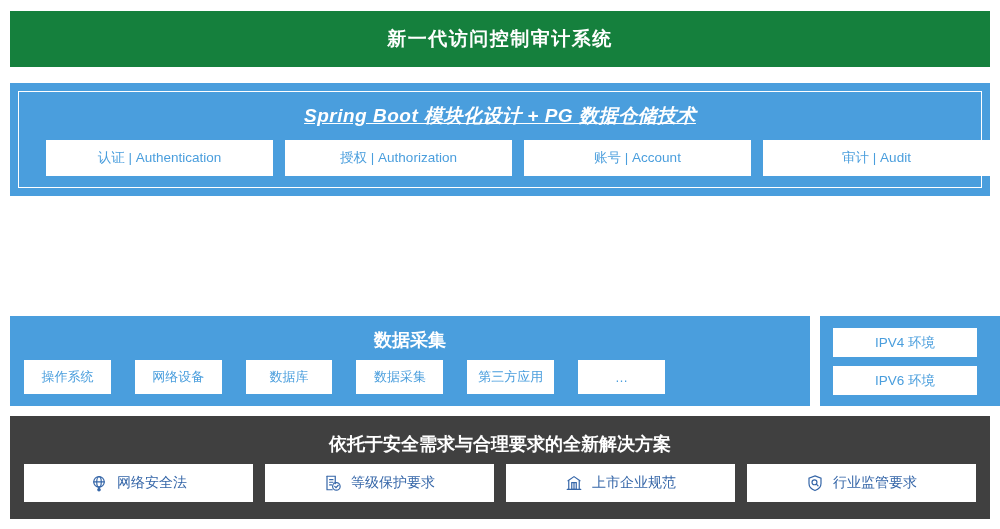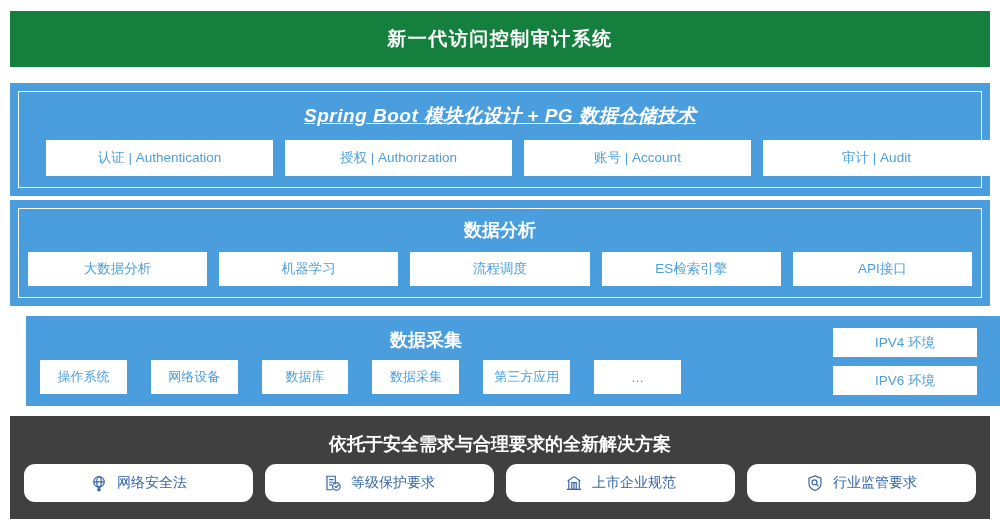--- a/index.html
+++ b/index.html
@@ -115,21 +115,20 @@
   #sec-analysis .chiprow {
     left: 18px; top: 52px;
     width: 944px; gap: 12px;
   }
   #sec-analysis .chip { flex: 1; height: 34px; }
 
   
   #sec-collect {
     top: 316px; height: 90px;
     width: 800px;
-    margin-left: 16px;
   }
   #sec-collect .band-heading { top: 12px; }
   #sec-collect .chiprow {
     left: 14px; top: 44px;
     width: 641px; gap: 24px;
   }
   #sec-collect .chip { flex: 1; height: 34px; font-size: 13px; }
 
   #sec-ipv {
     top: 316px;
@@ -147,21 +146,21 @@
   }
   .ipv-list .chip { height: 29px; font-size: 13.5px; }
 
   
   #sec-solution { top: 416px; height: 103px; }
   #sec-solution .band-heading { top: 16px; }
   #sec-solution .chiprow {
     left: 14px; top: 48px;
     width: 952px; gap: 12px;
   }
-  #sec-solution .chip { flex: 1; height: 38px; font-size: 14px; border-radius: 11px; }
+  #sec-solution .chip { flex: 1; height: 38px; font-size: 14px; }
 </style>
 </head>
 <body>
 
 <div id="page">
 
   <div class="titlebar">
     <div class="titlebar-text">新一代访问控制审计系统</div>
   </div>
 
@@ -177,41 +176,20 @@
       </div>
       <div class="chip">
         <span>账号 | Account</span>
       </div>
       <div class="chip">
         <span>审计 | Audit</span>
       </div>
     </div>
   </div>
 
-  <div class="band" id="sec-analysis">
-    <div class="inner-frame"></div>
-    <div class="band-heading">数据分析</div>
-    <div class="chiprow">
-      <div class="chip">
-        <span>大数据分析</span>
-      </div>
-      <div class="chip">
-        <span>机器学习</span>
-      </div>
-      <div class="chip">
-        <span>流程调度</span>
-      </div>
-      <div class="chip">
-        <span>ES检索引擎</span>
-      </div>
-      <div class="chip">
-        <span>API接口</span>
-      </div>
-    </div>
-  </div>
 
   <div class="band" id="sec-collect">
     <div class="band-heading">数据采集</div>
     <div class="chiprow">
       <div class="chip">
         <span>操作系统</span>
       </div>
       <div class="chip">
         <span>网络设备</span>
       </div>

